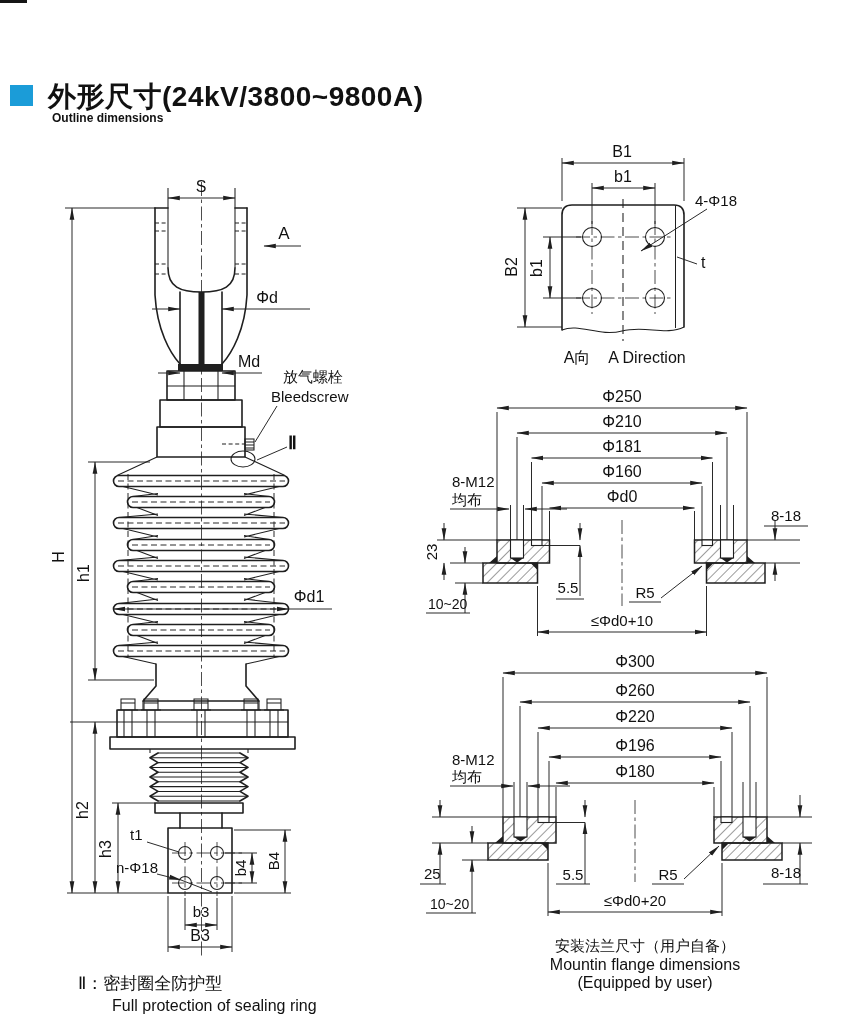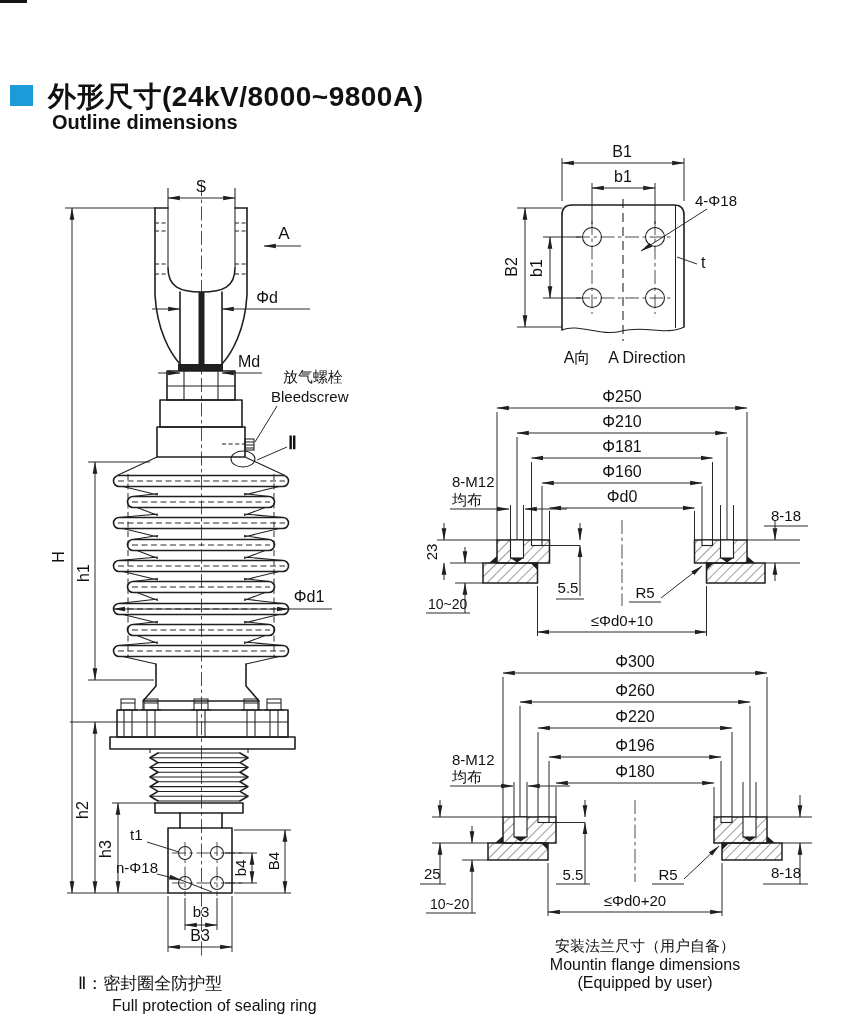--- a/index.html
+++ b/index.html
@@ -2,21 +2,21 @@
 <html><head>
 <meta charset="utf-8">
 <style>
   html,body{margin:0;padding:0;background:#fff;}
   #page{position:relative;width:843px;height:1031px;background:#fff;overflow:hidden;
         font-family:"Liberation Sans",sans-serif;}
   .hdr{position:absolute;left:0;top:78px;width:600px;}
   .sq{position:absolute;left:10px;top:7px;width:23px;height:21px;display:inline-block;}
   .title{position:absolute;left:48px;top:0;font-size:28px;font-weight:bold;color:#111;
          letter-spacing:.5px;white-space:nowrap;}
-  .sub{position:absolute;left:52px;top:33px;font-size:20px;font-weight:bold;color:#111;}
+  .sub{position:absolute;left:52px;top:33px;font-size:12px;font-weight:bold;color:#111;}
   .corner-mark{position:absolute;left:0;top:0;width:27px;height:3px;background:#151515;}
   svg{position:absolute;left:0;top:0;}
   .ol{stroke:#1f1f1f;stroke-width:1.6;fill:none;stroke-linejoin:round;stroke-linecap:round}
   .o1{stroke:#1f1f1f;stroke-width:1.05;fill:none}
   .dim{stroke:#1f1f1f;stroke-width:.95;fill:none}
   .dsh{stroke:#1f1f1f;stroke-width:.95;fill:none;stroke-dasharray:6 3.5}
   .dsh2{stroke-dasharray:4 2.6}
   .ldash{stroke-dasharray:9 5}
   .cl{stroke:#1f1f1f;stroke-width:.8;fill:none;stroke-dasharray:14 3.5 3.5 3.5}
   .hat{fill:url(#h1);stroke:#1f1f1f;stroke-width:1.5}
@@ -27,21 +27,21 @@
   .mid{text-anchor:middle}.bold{font-weight:bold}
 </style>
 </head>
 <body>
 
 <div id="page">
   <div class="corner-mark"></div>
 
   <div class="hdr">
     <span class="sq" style="background: rgb(27, 156, 216);"></span>
-    <div class="title">外形尺寸(24kV/8000~9800A)</div>
+    <div class="title">外形尺寸(24kV/3800~9800A)</div>
     <div class="sub">Outline dimensions</div>
   </div>
 
   <svg width="843" height="1031" viewBox="0 0 843 1031">
     <defs>
       <marker id="ar" viewBox="0 0 12 6" refX="11.5" refY="3" markerWidth="13" markerHeight="7" orient="auto-start-reverse">
         <path d="M0,.7 L12,3 L0,5.3 Z" fill="#1f1f1f"></path>
       </marker>
       <pattern id="h1" width="7" height="7" patternUnits="userSpaceOnUse" patternTransform="rotate(45)">
         <line x1="0" y1="0" x2="0" y2="7" stroke="#3a3a3a" stroke-width="1"></line>

